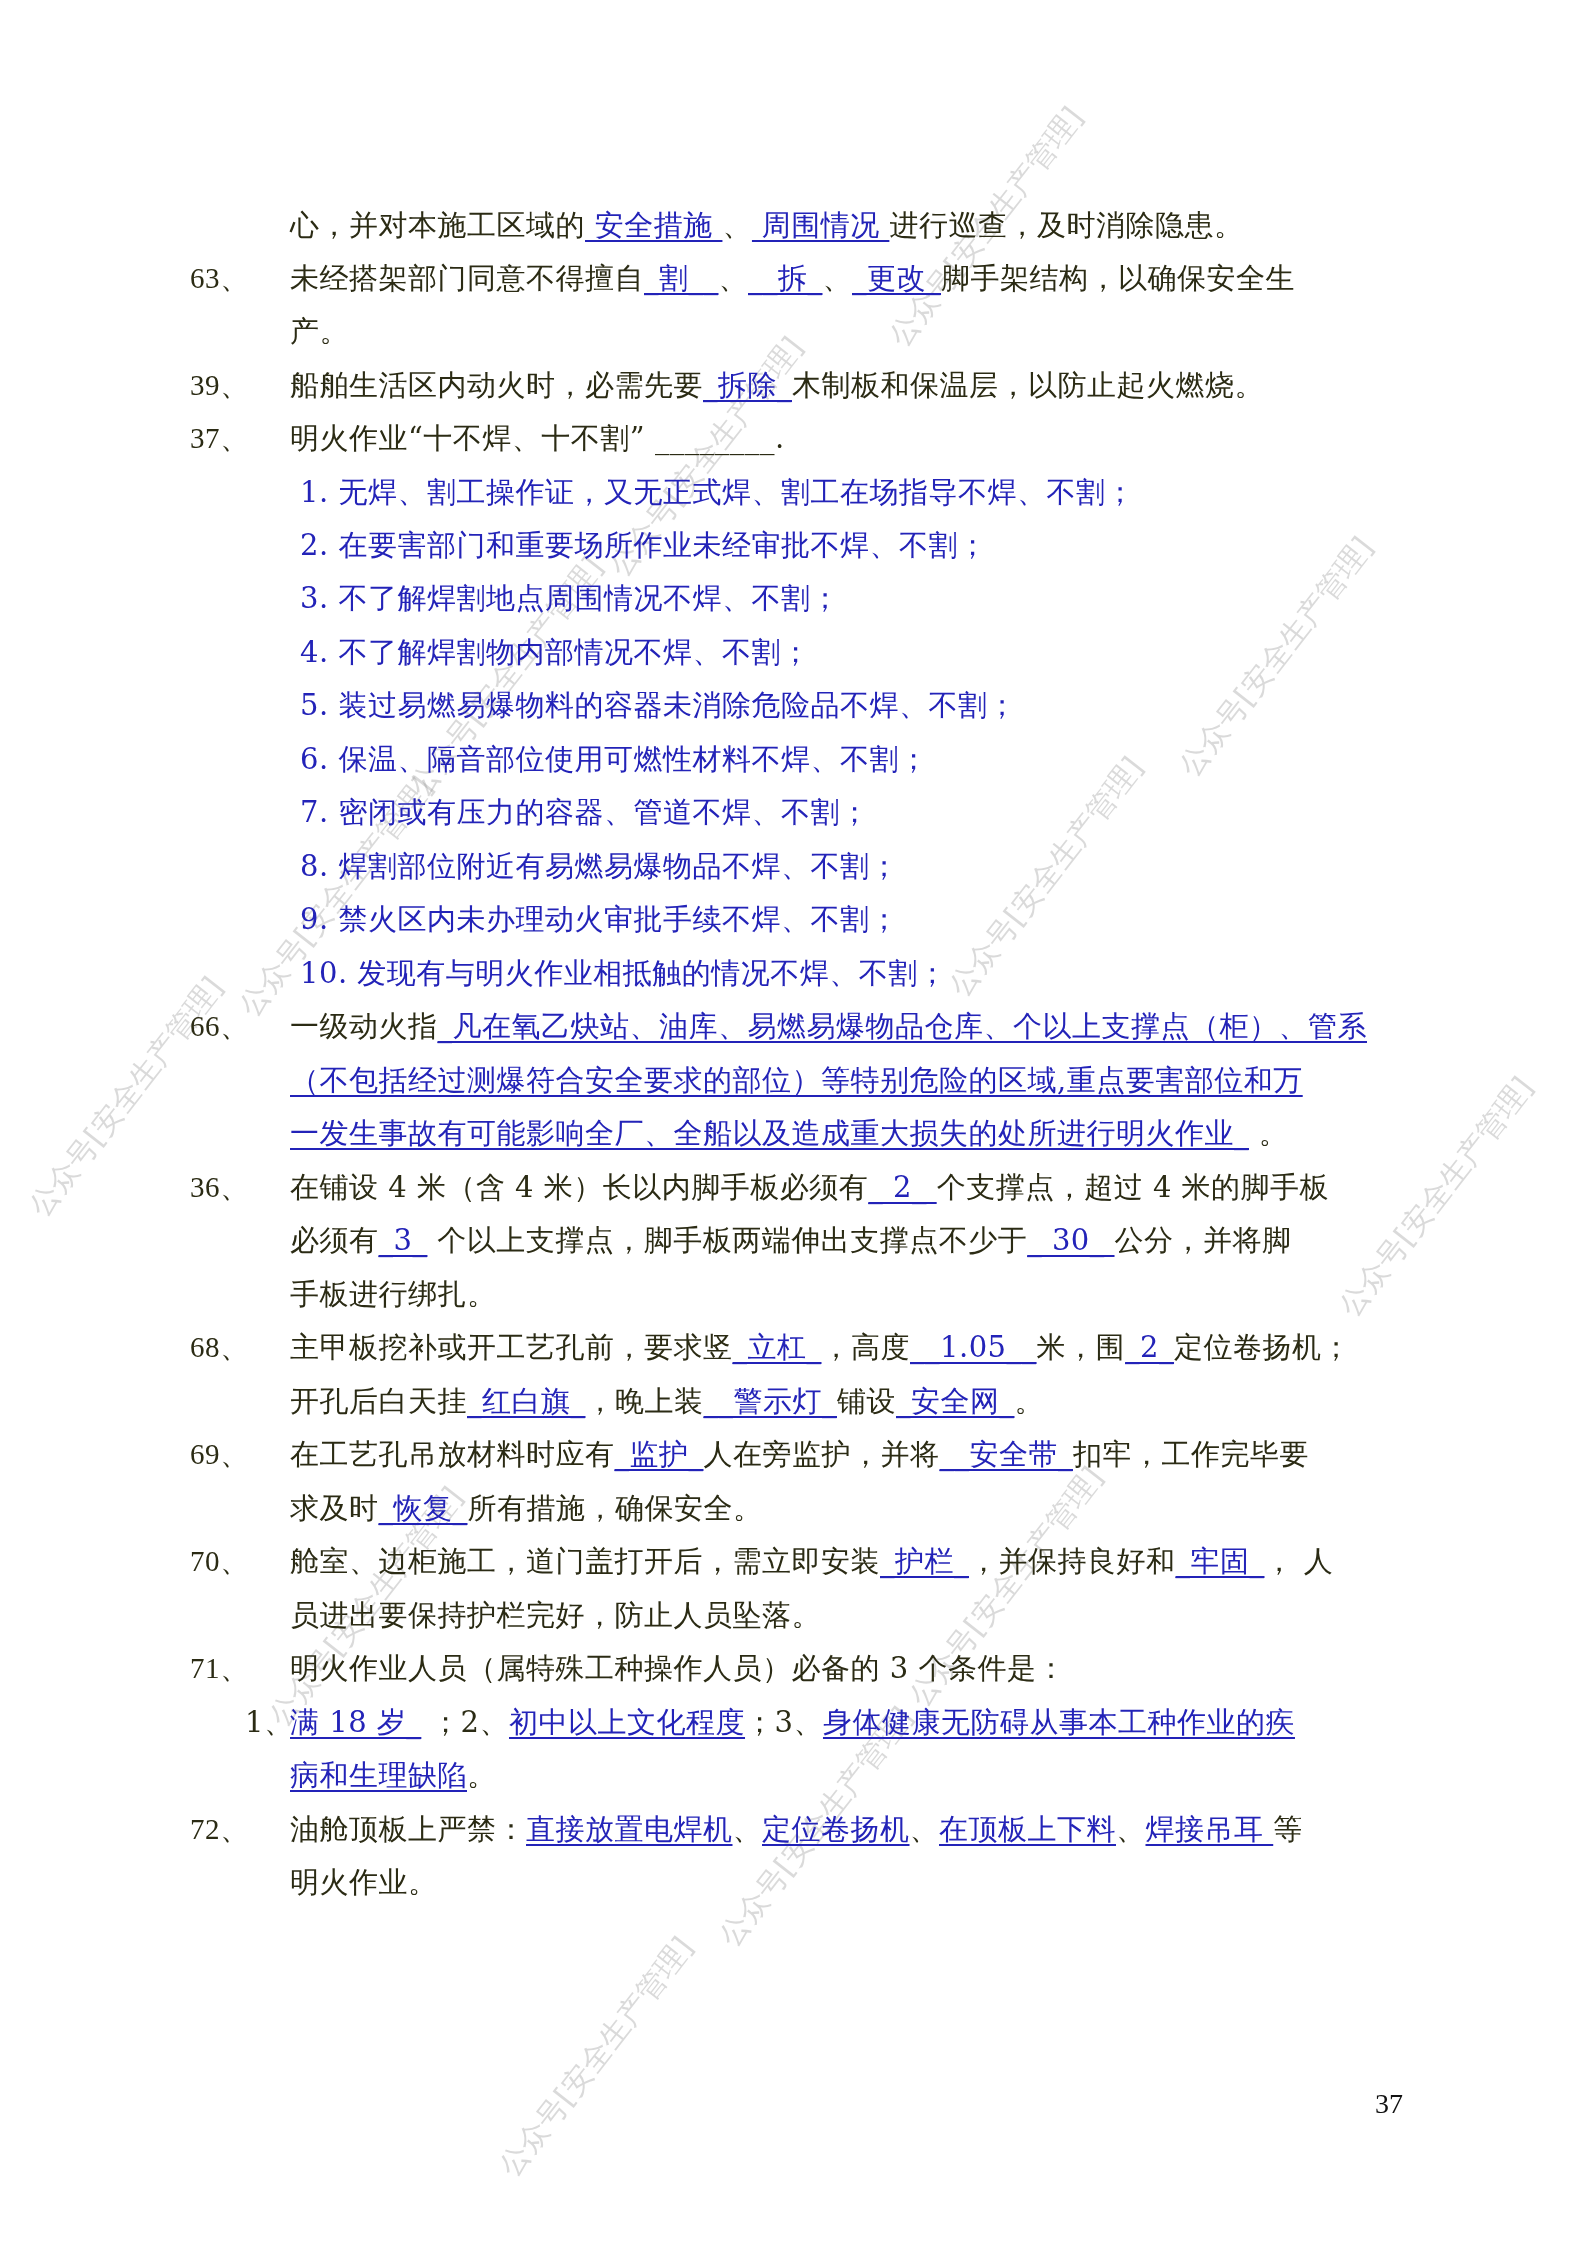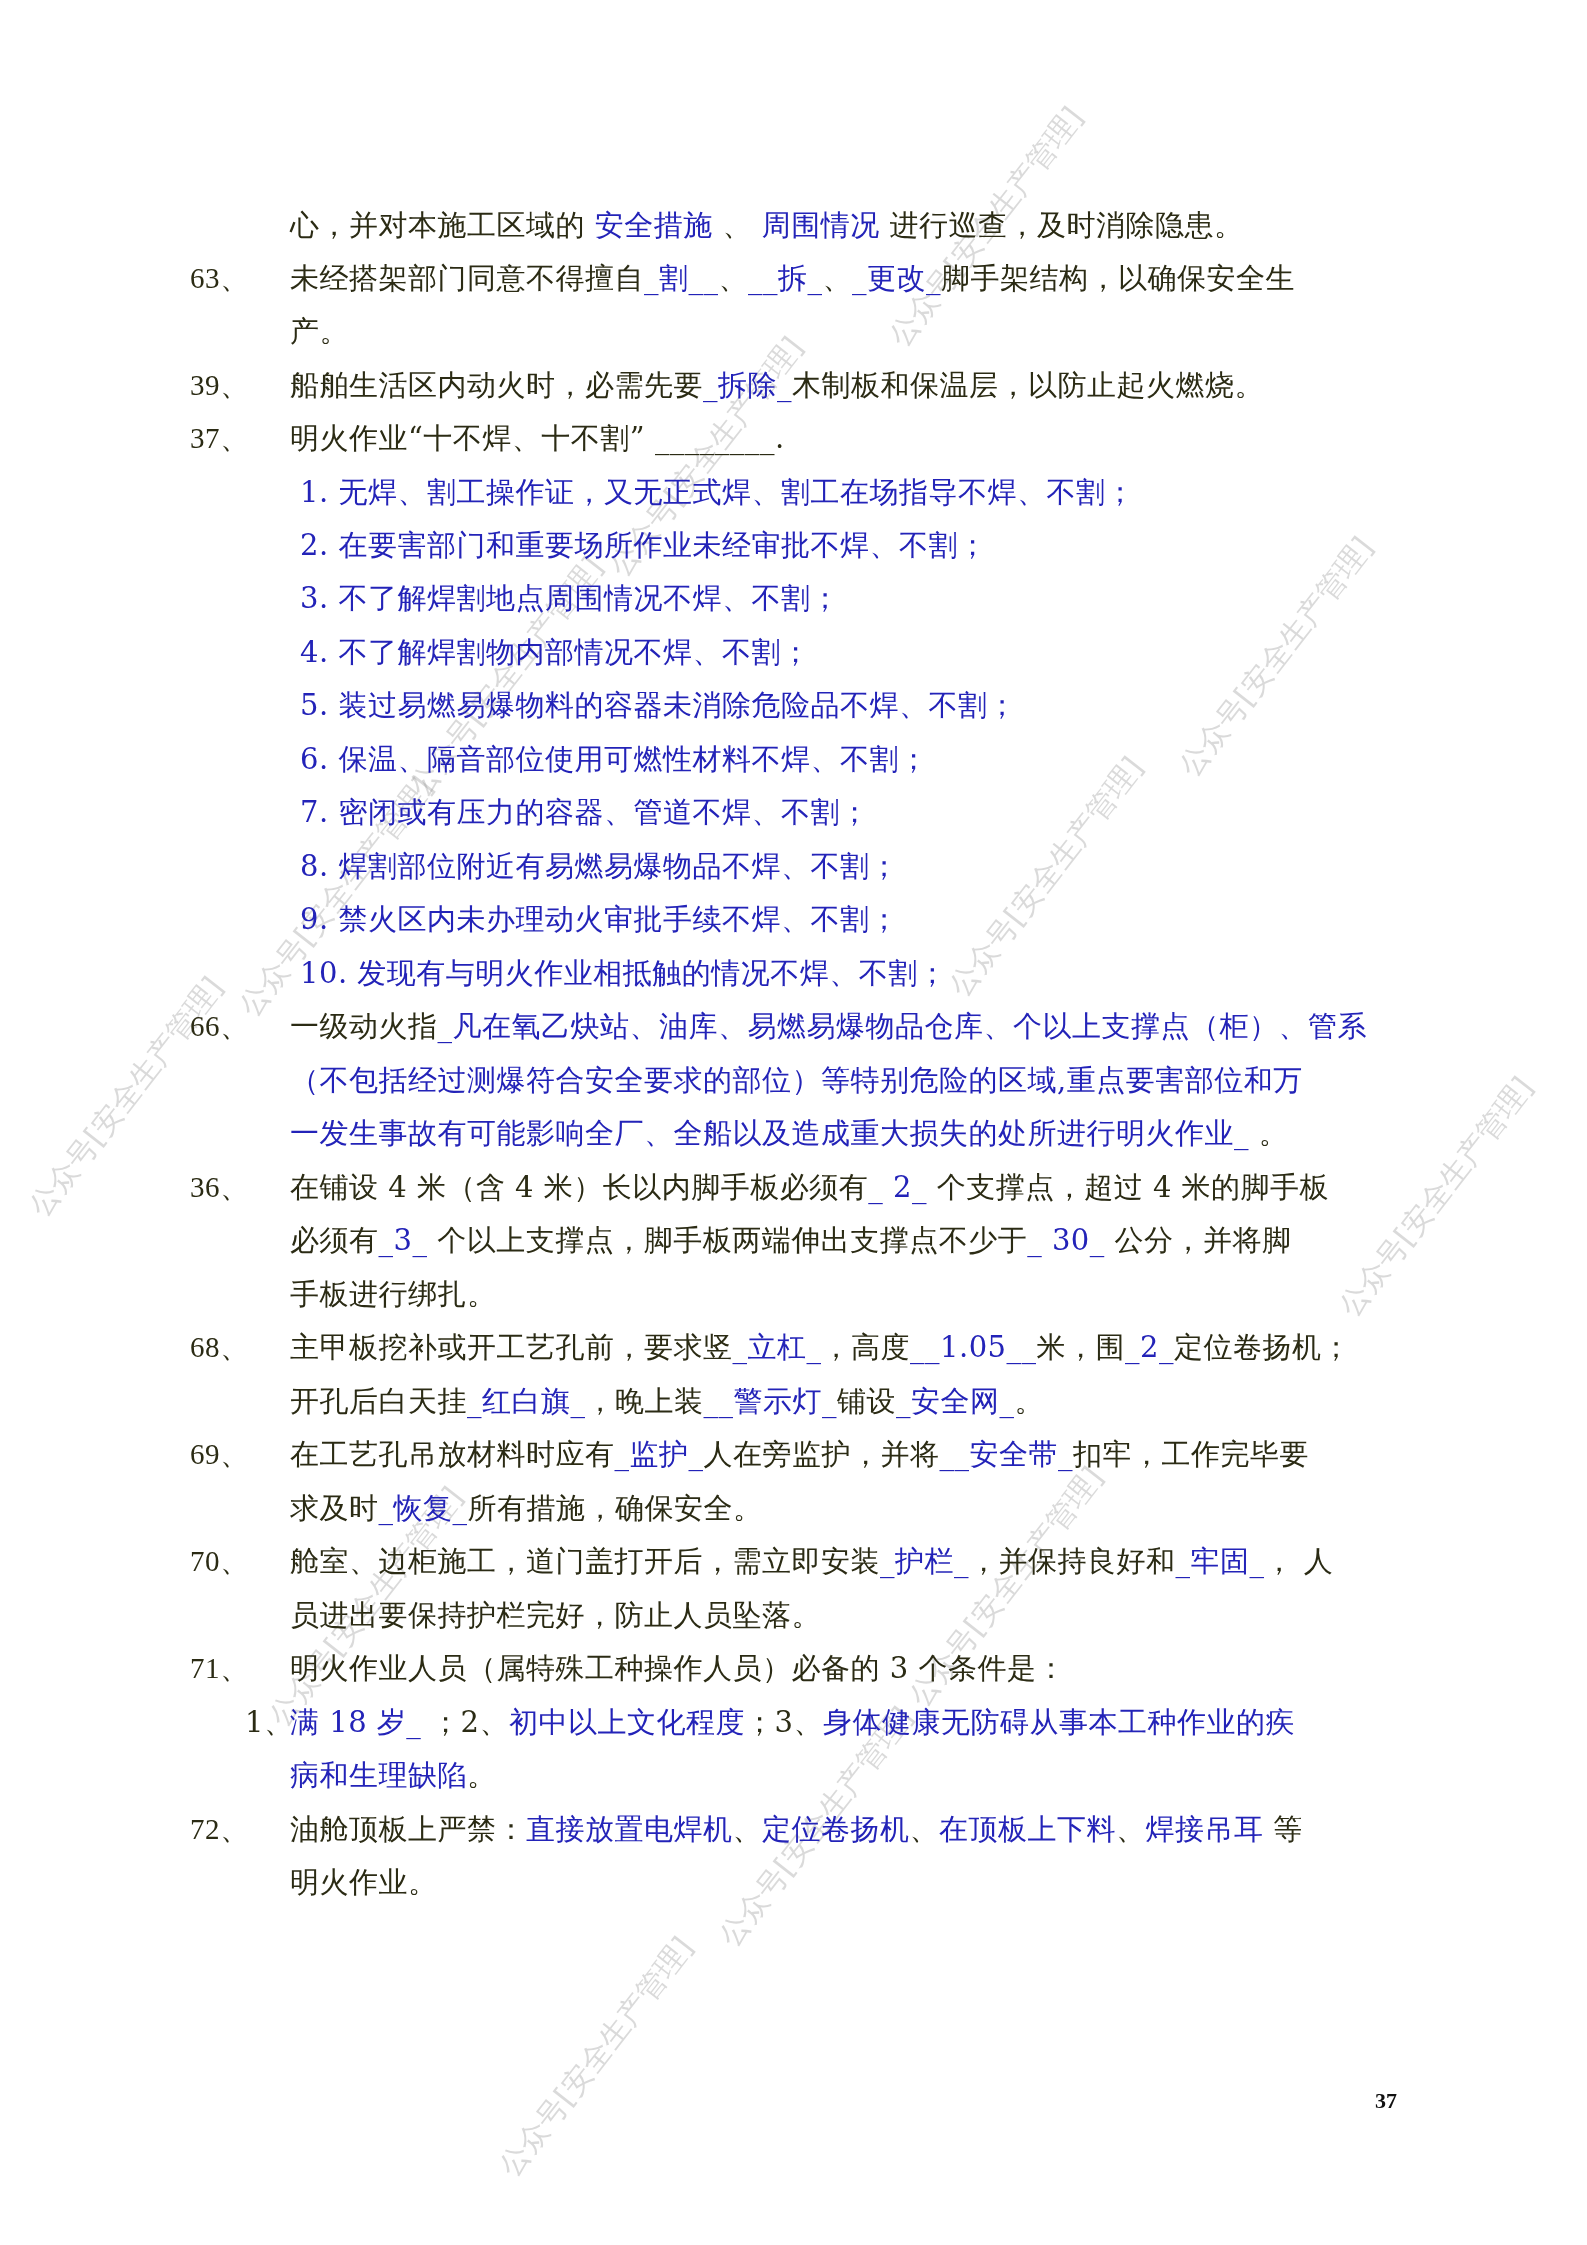--- a/index.html
+++ b/index.html
@@ -9,22 +9,22 @@
     color: #2b2b14;
   }
   .page { position: absolute; left: 0; top: 0; width: 1587px; height: 2245px; }
   .line {
     position: absolute; left: 0; height: 40px; line-height: 40px;
     font-size: 29px; white-space: nowrap; letter-spacing: 0.5px;
   }
   .num { position: absolute; left: 190px; font-family: Liberation Serif, serif; }
   .txt { position: absolute; left: 290px; }
   .sub { position: absolute; left: 300px; color: #2323b8; }
-  .ans { color: #2323b8; text-decoration-color: #2323b8; text-underline-offset: 5px; }
-  .pgnum { position: absolute; left: 1375px; top: 2088px; font-family: "Liberation Serif", serif; font-size: 22px; color: #111; font-weight: bold; }
+  .ans { color: #2323b8; text-decoration: underline; text-decoration-color: #2323b8; text-underline-offset: 5px; }
+  .pgnum { position: absolute; left: 1375px; top: 2088px; font-family: "Liberation Serif", serif; font-size: 28px; color: #111; }
   .footer {
     position: absolute; left: 1180px; top: 2160px; font-family: "DejaVu Sans", sans-serif;
     font-size: 38px; color: #111; letter-spacing: 1px;
     text-shadow: 1px 1px 0 #fff, -1px -1px 0 #fff;
   }
   .wm {
     position: absolute; font-family: "DejaVu Sans", sans-serif; font-size: 30px;
     color: rgba(150,150,150,0.35); transform: rotate(-52deg); transform-origin: left top;
     white-space: nowrap; pointer-events: none;
   }

